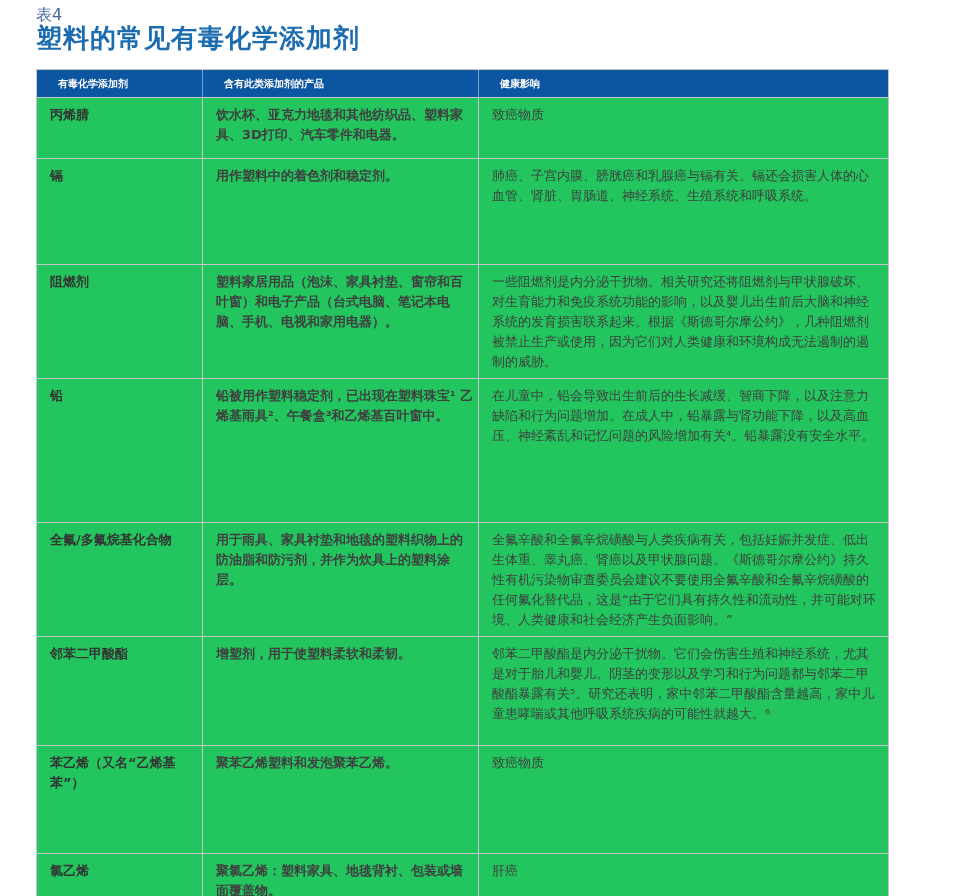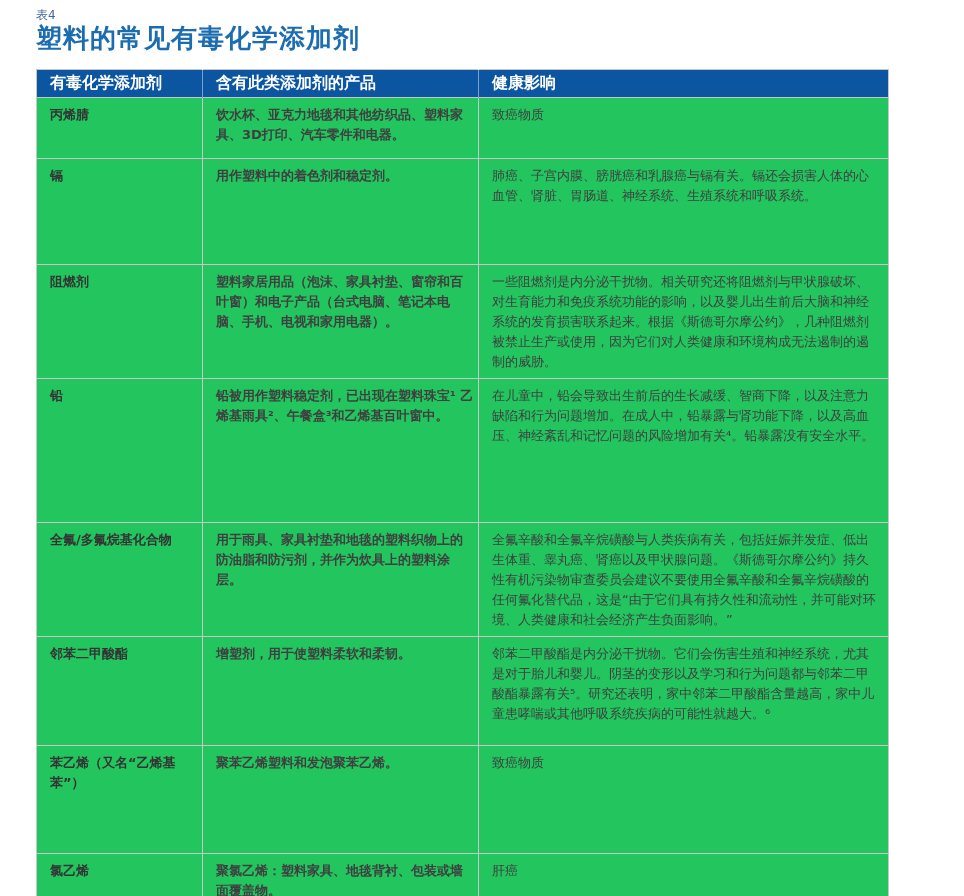--- a/index.html
+++ b/index.html
@@ -3,38 +3,38 @@
 <meta charset="utf-8">
 <style>
   html,body{margin:0;padding:0;background:#ffffff;}
   body{
     width:964px;height:896px;overflow:hidden;position:relative;
     font-family:"DejaVu Sans","Liberation Sans",sans-serif;
     -webkit-font-smoothing:antialiased;
   }
   .page{position:absolute;left:36px;top:8px;width:892px;}
   .table-label{
-    font-size:12px;line-height:14px;color:var(--label-blue,#44689d);
+    font-size:16px;line-height:14px;color:var(--label-blue,#44689d);
     margin:0 0 2px 0;font-weight:400;
   }
   .doc-title{
     font-size:26px;line-height:28px;font-weight:700;letter-spacing:1px;
     color:var(--title-blue,#1c6cb0);margin:0 0 17px 0;
   }
   table.tox{
     width:852px;border-collapse:collapse;table-layout:fixed;
     border:1px solid var(--border,#c6c6c6);
   }
   col.c1{width:166px;}
   col.c2{width:276px;}
   col.c3{width:410px;}
   thead th{
     background:var(--header-bg,#0b55a1);
-    color:#ffffff;font-size:16px;font-weight:700;text-align:left;
-    height:27px;padding:0 8px 0 13px;vertical-align:middle;
+    color:#ffffff;font-size:10px;font-weight:700;text-align:left;
+    height:27px;padding:0 8px 0 21px;vertical-align:middle;
     border-left:1px solid rgba(255,255,255,0.45);
   }
   thead th:first-child{border-left:none;}
   tbody td{
     vertical-align:top;background:#22c55e;
     border:1px solid var(--border,#c6c6c6);
     font-size:13px;line-height:20px;color:var(--text,#3f3f3f);
     padding:7px 8px 6px 13px;
   }
   tbody td.c2{padding-right:4px;font-weight:bold;}

